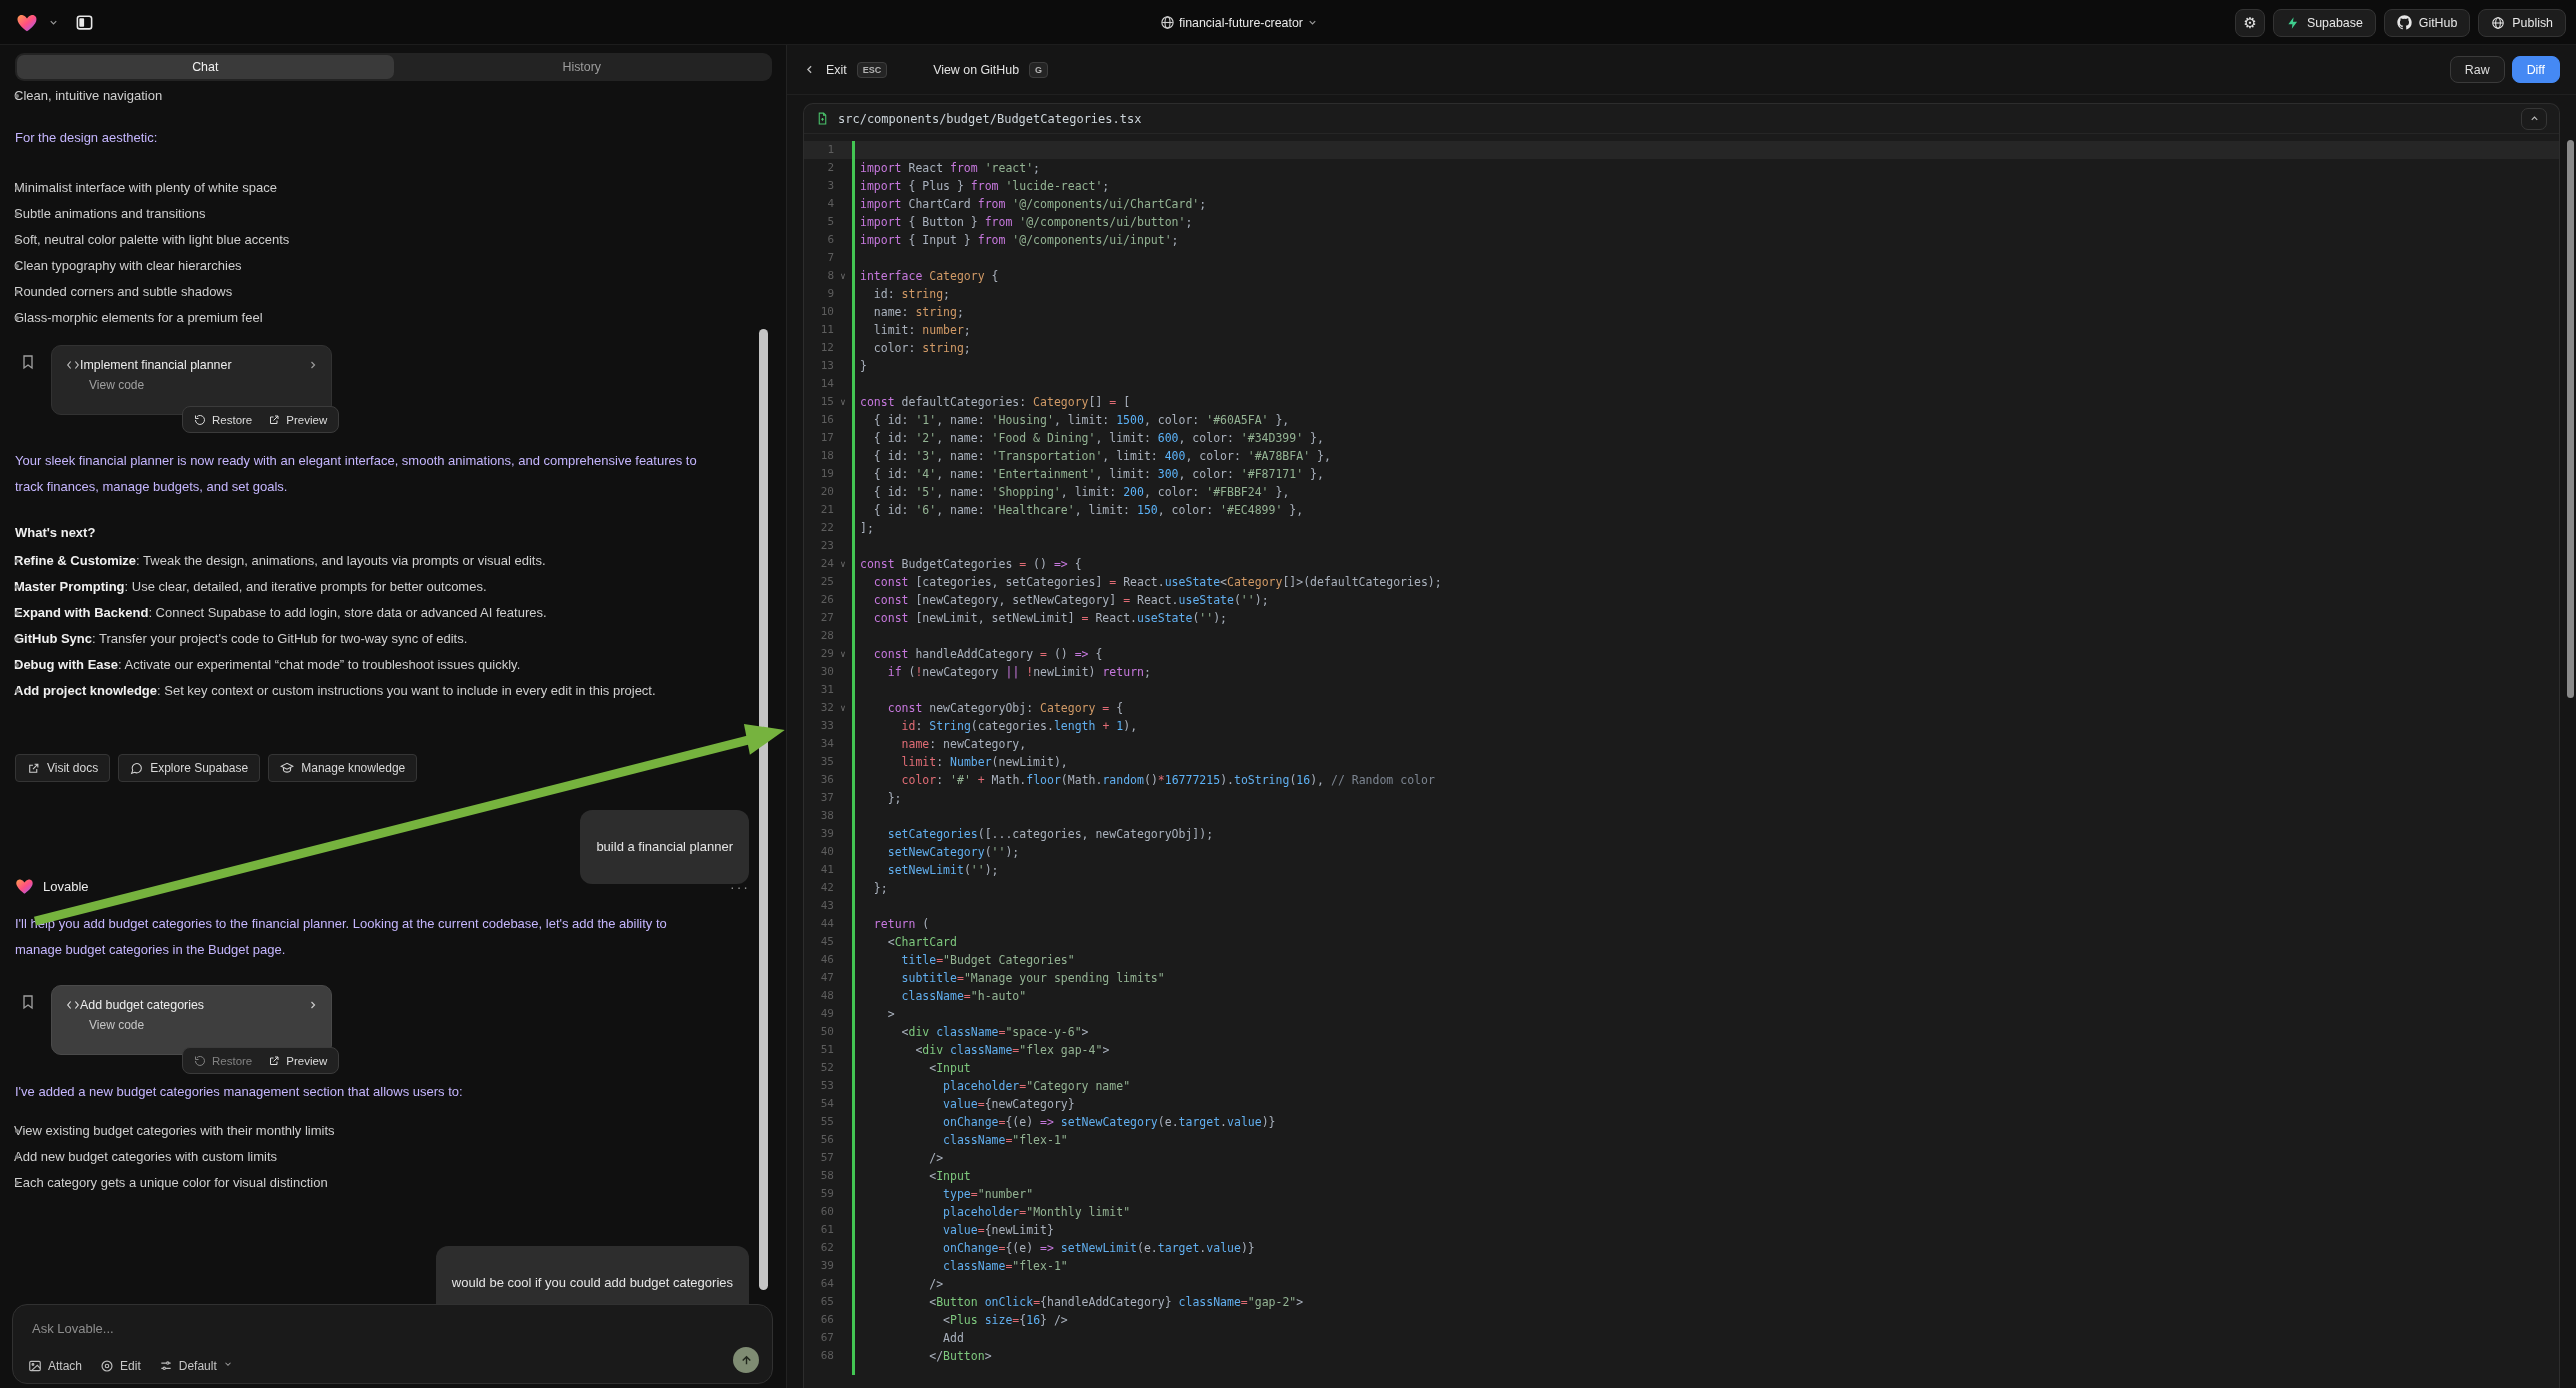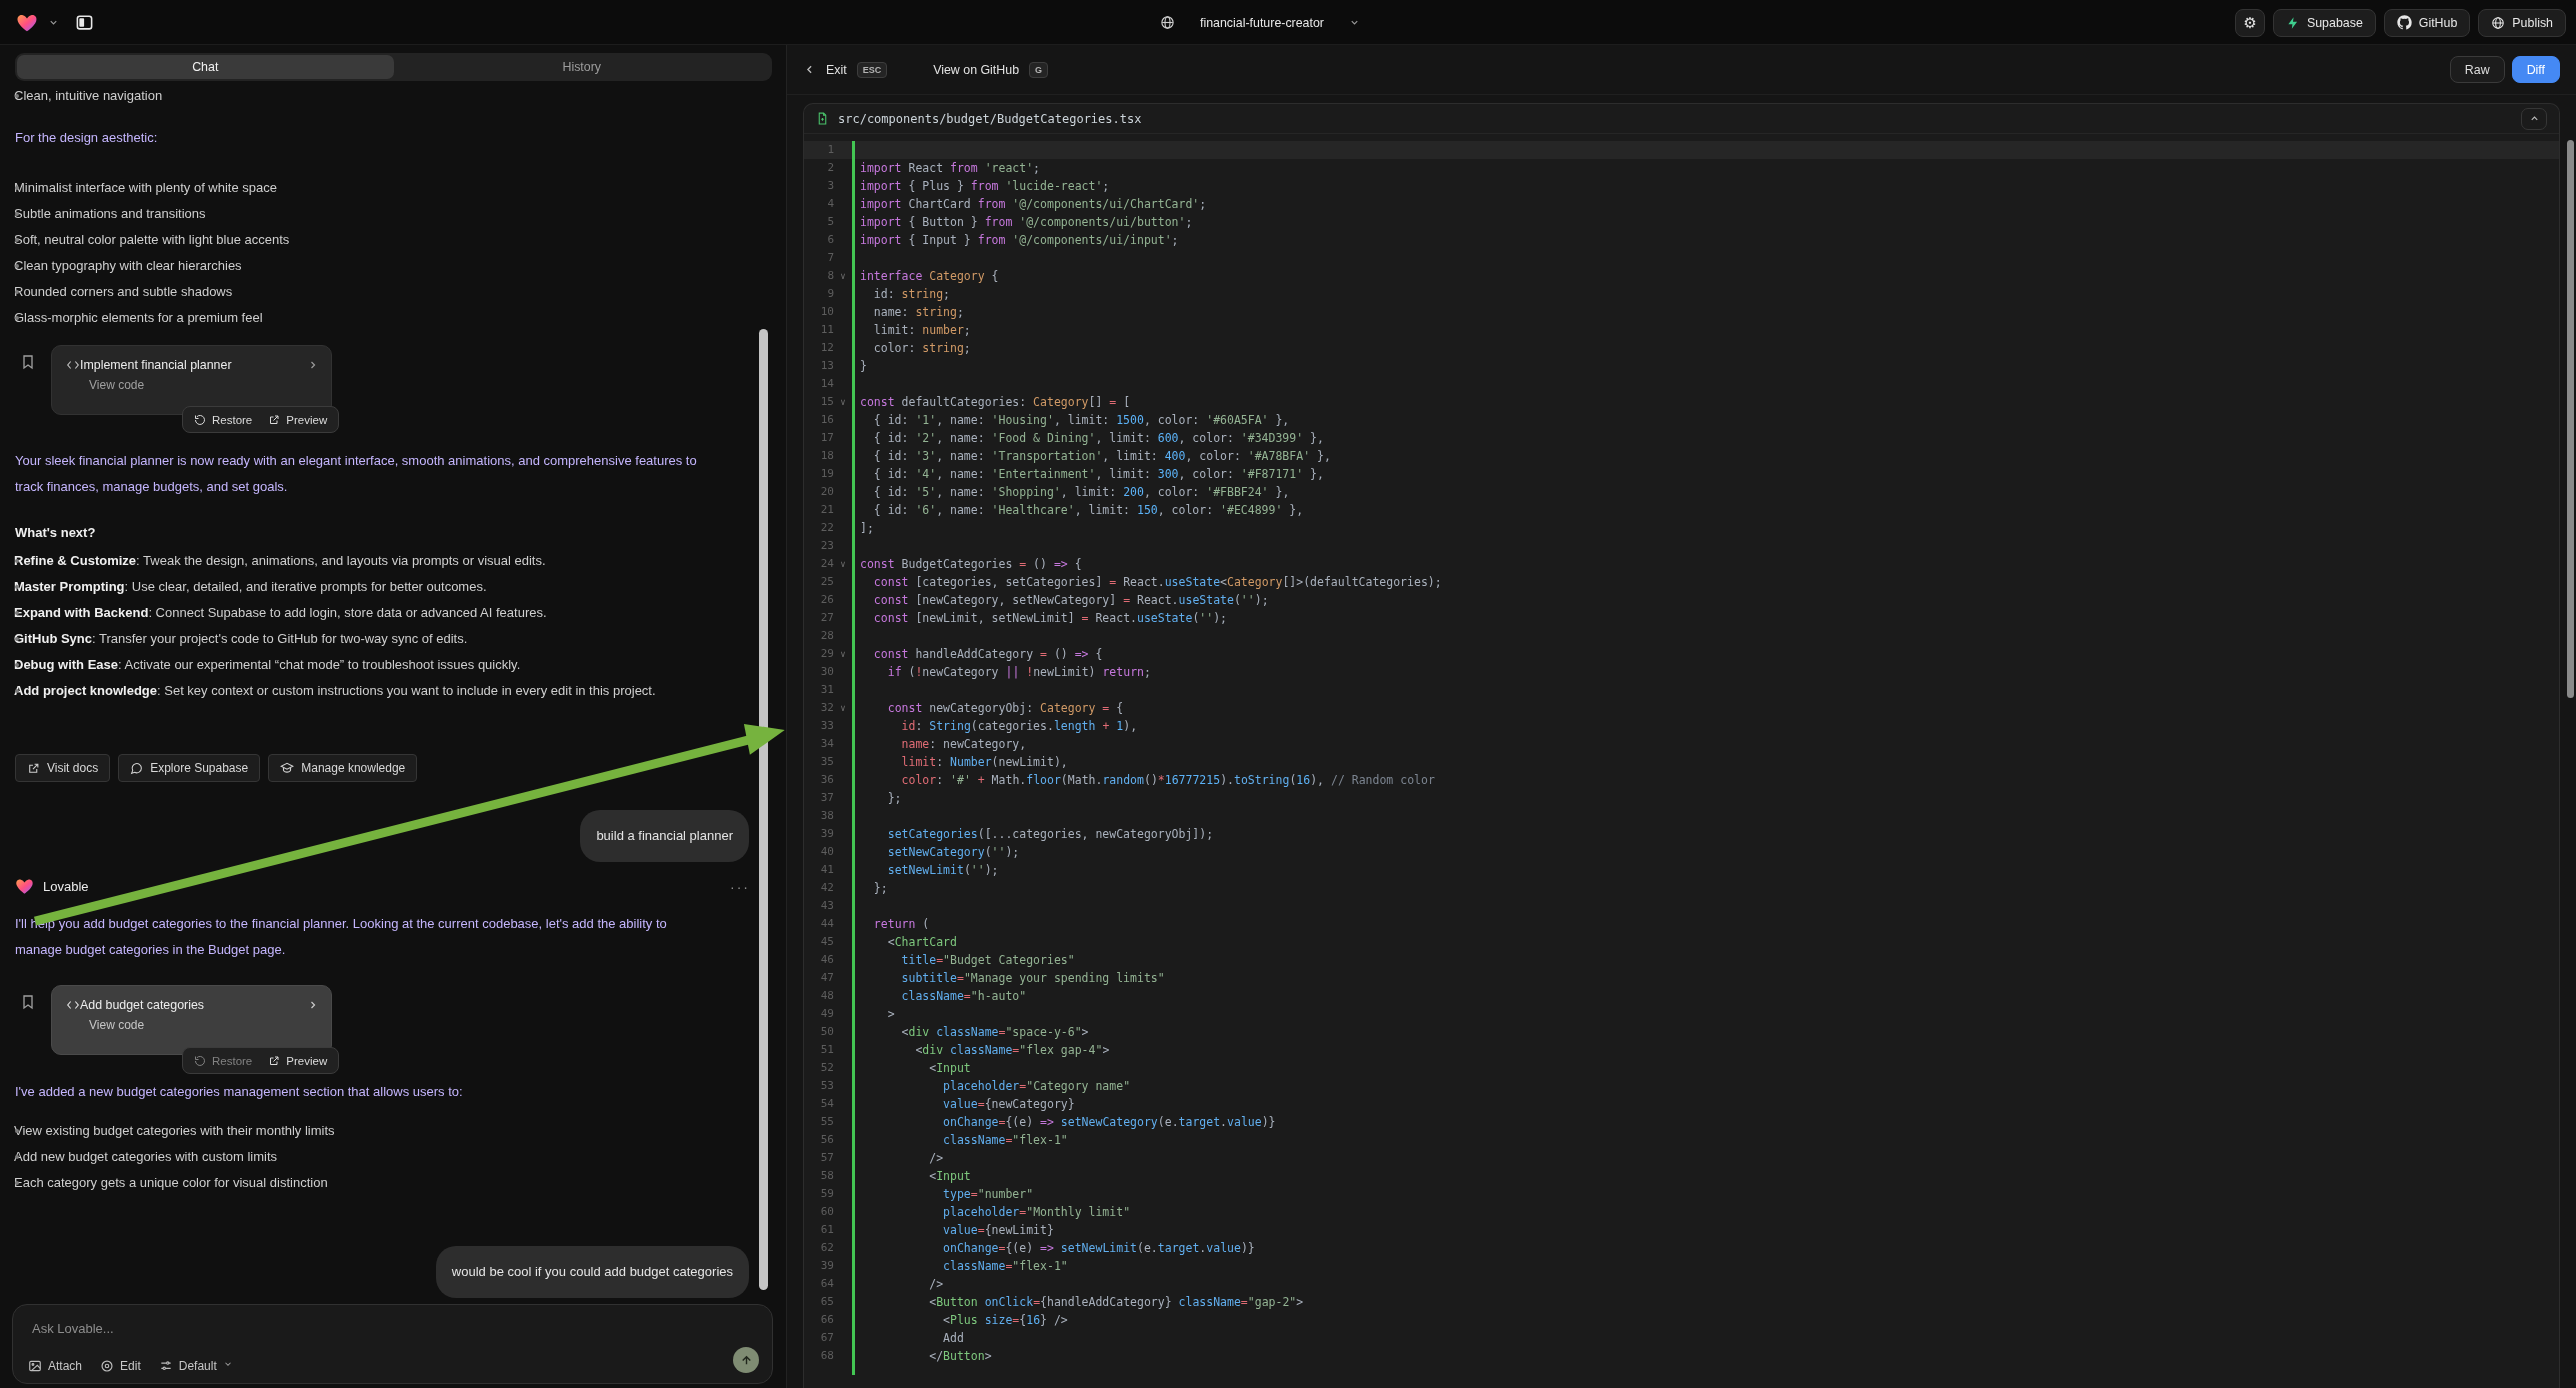--- a/index.html
+++ b/index.html
@@ -3,21 +3,21 @@
 <meta charset="utf-8">
 <style>
   * { margin:0; padding:0; box-sizing:border-box; }
   html,body { width:2576px; height:1388px; background:#0c0c0c; font-family:"Liberation Sans",sans-serif; overflow:hidden; }
   .abs { position:absolute; }
   svg { display:block; }
 
   
   #topbar { position:absolute; left:0; top:0; width:2576px; height:45px; background:#0c0c0c; border-bottom:1px solid #1d1d1d; }
   .tb-left { position:absolute; left:16px; top:0; height:45px; display:flex; align-items:center; gap:10px; }
-  .tb-center { position:absolute; left:1160px; top:0; height:45px; display:flex; align-items:center; gap:25px; color:#e9e9e9; font-size:12.4px; }
+  .tb-center { position:absolute; left:1160px; top:0; height:45px; display:flex; align-items:center; gap:4px; color:#e9e9e9; font-size:12.4px; }
   .tb-right { position:absolute; right:10px; top:0; height:45px; display:flex; align-items:center; gap:8px; }
   .tb-btn { height:28px; display:flex; align-items:center; gap:7px; padding:0 12px; background:#1d1d1d; border:1px solid #333; border-radius:8px; color:#e8e8e8; font-size:12.4px; }
   .tb-btn.square { width:30px; padding:0; justify-content:center; }
 
   
   #chat { position:absolute; left:0; top:45px; width:787px; height:1343px; background:#101010; border-right:1px solid #232323; }
   #tabbar { position:absolute; left:15px; top:8px; width:757px; height:28px; background:#232323; border-radius:9px; display:flex; padding:2px; }
   .tab { flex:1; display:flex; align-items:center; justify-content:center; font-size:12.4px; color:#9d9d9d; border-radius:7px; }
   .tab.active { background:#3a3a3a; color:#f1f1f1; }
 
@@ -33,21 +33,21 @@
   .vcard .viewcode { padding:6px 0 0 37px; color:#a0a0a0; font-size:12px; }
   .vcard.current .viewcode { color:#c6c6c6; }
 
   .vtoolbar { position:absolute; height:27px; background:#212121; border:1px solid #3b3b3b; border-radius:8px; display:flex; align-items:center; padding:0 11px; gap:16px; }
   .vt-item { display:flex; align-items:center; gap:6px; color:#dcdcdc; font-size:11.5px; }
   .vt-item.dim { color:#828282; }
 
   .actions { display:flex; gap:8px; }
   .action-btn { height:28px; display:flex; align-items:center; gap:7px; padding:0 11px; background:#1d1d1d; border:1px solid #353535; border-radius:4px; color:#d9d9d9; font-size:12px; }
 
-  .bubble { background:#2d2d2d; border-radius:20px; padding:17px 16px; color:#e5e5e5; font-size:13px; line-height:18px; display:inline-block; }
+  .bubble { background:#2d2d2d; border-radius:12px; padding:28px 16px; color:#e5e5e5; font-size:13px; line-height:18px; display:inline-block; }
 
   .lv-header { display:flex; align-items:center; gap:9px; color:#ebebeb; font-size:13px; width:735px; }
   .lv-dots { margin-left:auto; color:#8d8d8d; font-size:14px; letter-spacing:2px; }
 
   #chat-scrollbar { position:absolute; left:759px; top:284px; width:9px; height:961px; background:#c4c4c4; border-radius:5px; }
 
   #input-box { position:absolute; left:12px; top:1259px; width:761px; height:80px; background:#1a1a1a; border:1px solid #313131; border-radius:15px; }
   #input-box .placeholder { position:absolute; left:19px; top:16px; color:#8d8d8d; font-size:13px; }
   .input-foot { position:absolute; left:15px; bottom:10px; display:flex; align-items:center; gap:18px; }
   .foot-item { display:flex; align-items:flex-start; gap:6px; color:#c7c7c7; font-size:12px; }

